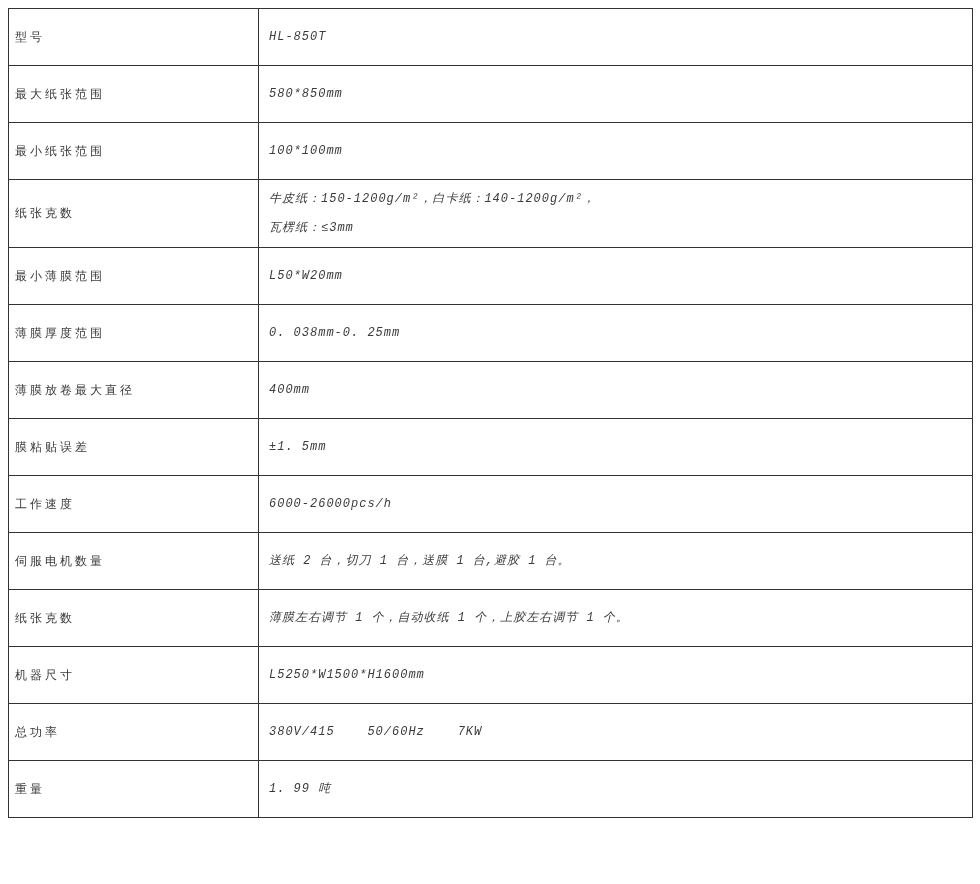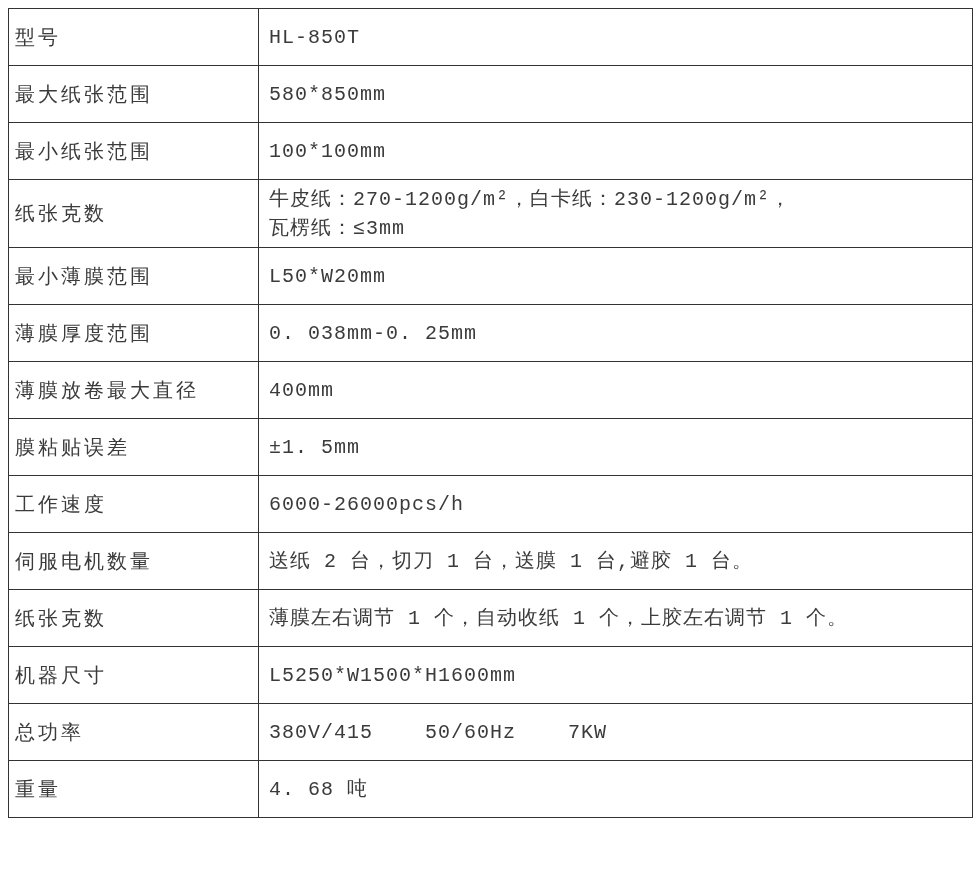--- a/index.html
+++ b/index.html
@@ -16,39 +16,40 @@
   table.spec-table {
     border-collapse: collapse;
     table-layout: fixed;
     width: 964px;
   }
   col.col-label { width: 250px; }
   col.col-value { width: 714px; }
   td {
     border: 1px solid var(--border-color, #333333);
     color: var(--text-color, #3b3b3b);
-    font-size: 20px;
+    font-size: 12px;
     height: 57px;
     vertical-align: middle;
     overflow: hidden;
     margin-top: 28px;
   }
   tr.tall td { height: 68px; }
   td.label {
     padding-left: 6px;
     letter-spacing: 3px;
     white-space: nowrap;
   }
   td.value {
     padding-left: 10px;
     letter-spacing: 1px;
   }
   .value-line {
     line-height: 29px;
     white-space: pre-wrap;
+    font-style: italic;
   }
 </style>
 </head>
 <body style="background: rgb(255, 255, 255);">
 
 <div class="page">
   <table class="spec-table">
     <colgroup>
       <col class="col-label">
       <col class="col-value">
@@ -71,21 +72,21 @@
   <tr>
     <td class="label">最小纸张范围</td>
     <td class="value">
             <div class="value-line">100*100mm</div>
           </td>
   </tr>
 
   <tr class="tall">
     <td class="label">纸张克数</td>
     <td class="value">
-            <div class="value-line">牛皮纸：270-1200g/m²，白卡纸：230-1200g/m²，</div>
+            <div class="value-line">牛皮纸：150-1200g/m²，白卡纸：140-1200g/m²，</div>
             <div class="value-line">瓦楞纸：≤3mm</div>
           </td>
   </tr>
 
 
   <tr>
     <td class="label">最小薄膜范围</td>
     <td class="value">
             <div class="value-line">L50*W20mm</div>
           </td>
@@ -143,18 +144,18 @@
   <tr>
     <td class="label">总功率</td>
     <td class="value">
             <div class="value-line">380V/415    50/60Hz    7KW</div>
           </td>
   </tr>
 
   <tr>
     <td class="label">重量</td>
     <td class="value">
-            <div class="value-line">4. 68 吨</div>
+            <div class="value-line">1. 99 吨</div>
           </td>
   </tr>
 </tbody>
   </table>
 </div>
 
 </body></html>

